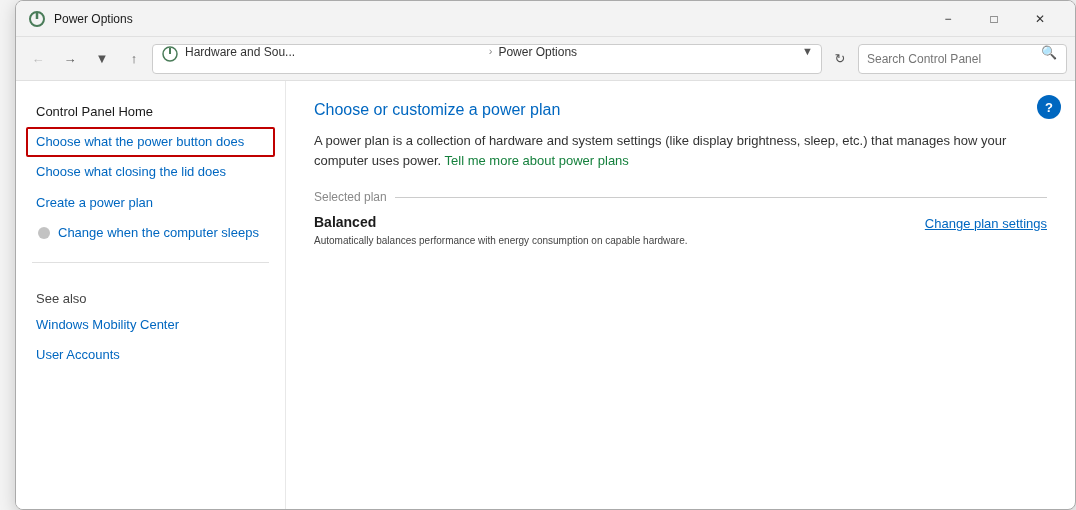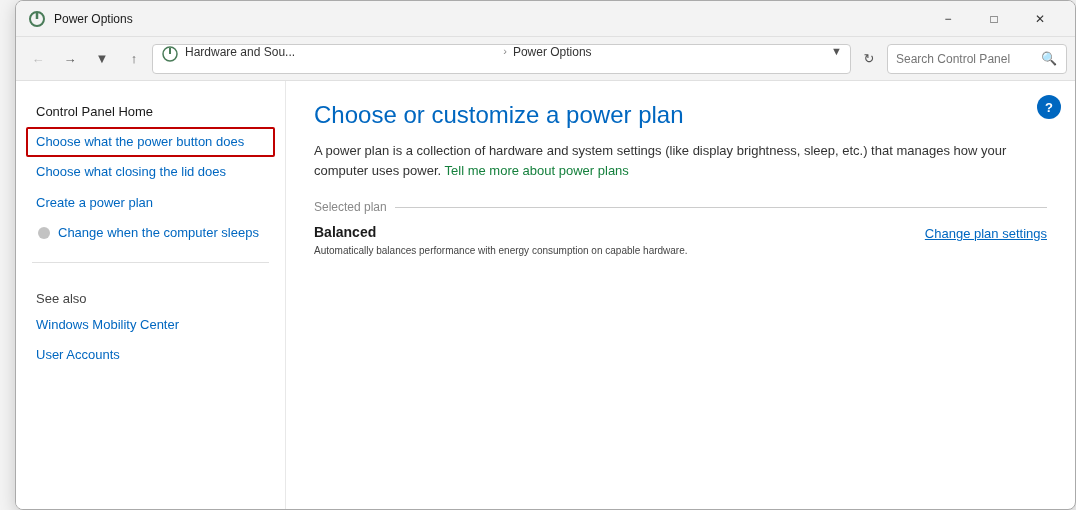--- a/index.html
+++ b/index.html
@@ -123,30 +123,29 @@
       background: transparent;
       cursor: pointer;
       display: flex;
       align-items: center;
       justify-content: center;
       border-radius: 4px;
       color: #555;
       font-size: 13px;
     }
     .search-box {
-      width: 180px;
+      width: 209px;
       height: 30px;
       border: 1px solid #ccc;
       border-radius: 4px;
       padding: 0 8px 0 8px;
       font-size: 12px;
       color: #333;
       background: #fff;
       display: flex;
-      align-items: center;
       justify-content: flex-end;
     }
 
     
     .content-area {
       flex: 1;
       display: flex;
       overflow: hidden;
     }
 
@@ -209,21 +208,21 @@
       color: #fff;
       border: none;
       font-size: 13px;
       font-weight: bold;
       cursor: pointer;
       display: flex;
       align-items: center;
       justify-content: center;
     }
     .main-title {
-      font-size: 24px;
+      font-size: 16px;
       color: #0067c0;
       font-weight: 400;
       margin-bottom: 12px;
     }
     .main-description {
       font-size: 13px;
       color: #333;
       line-height: 1.5;
       margin-bottom: 20px;
       max-width: 700px;

